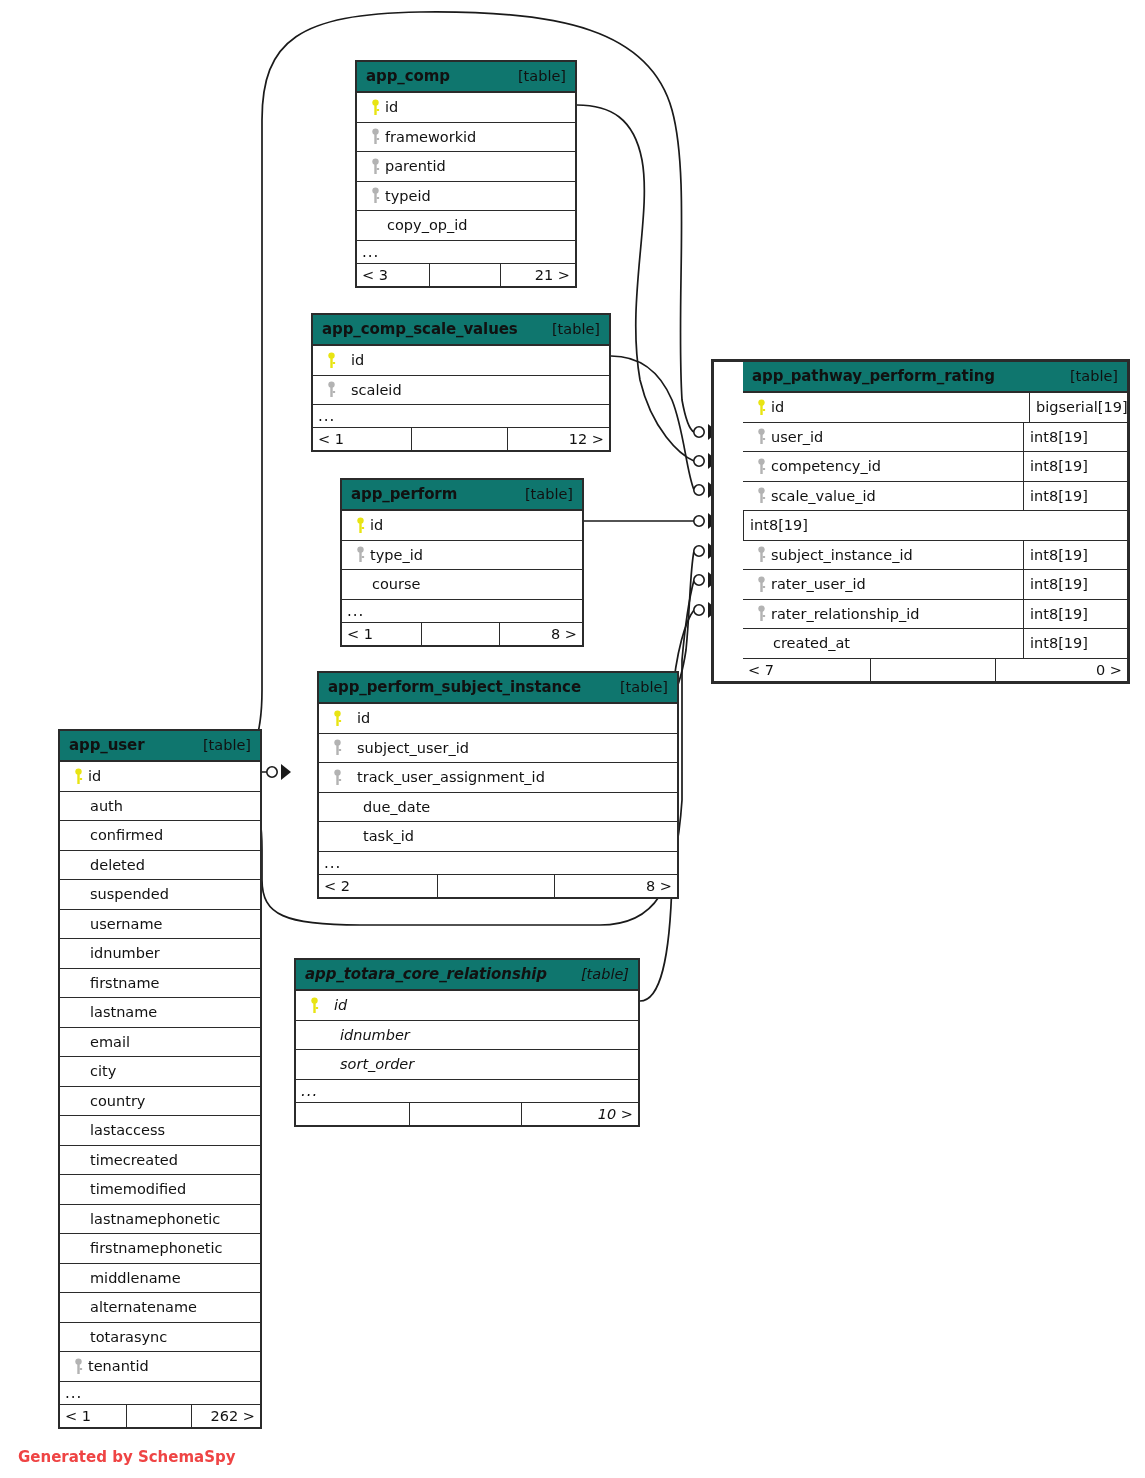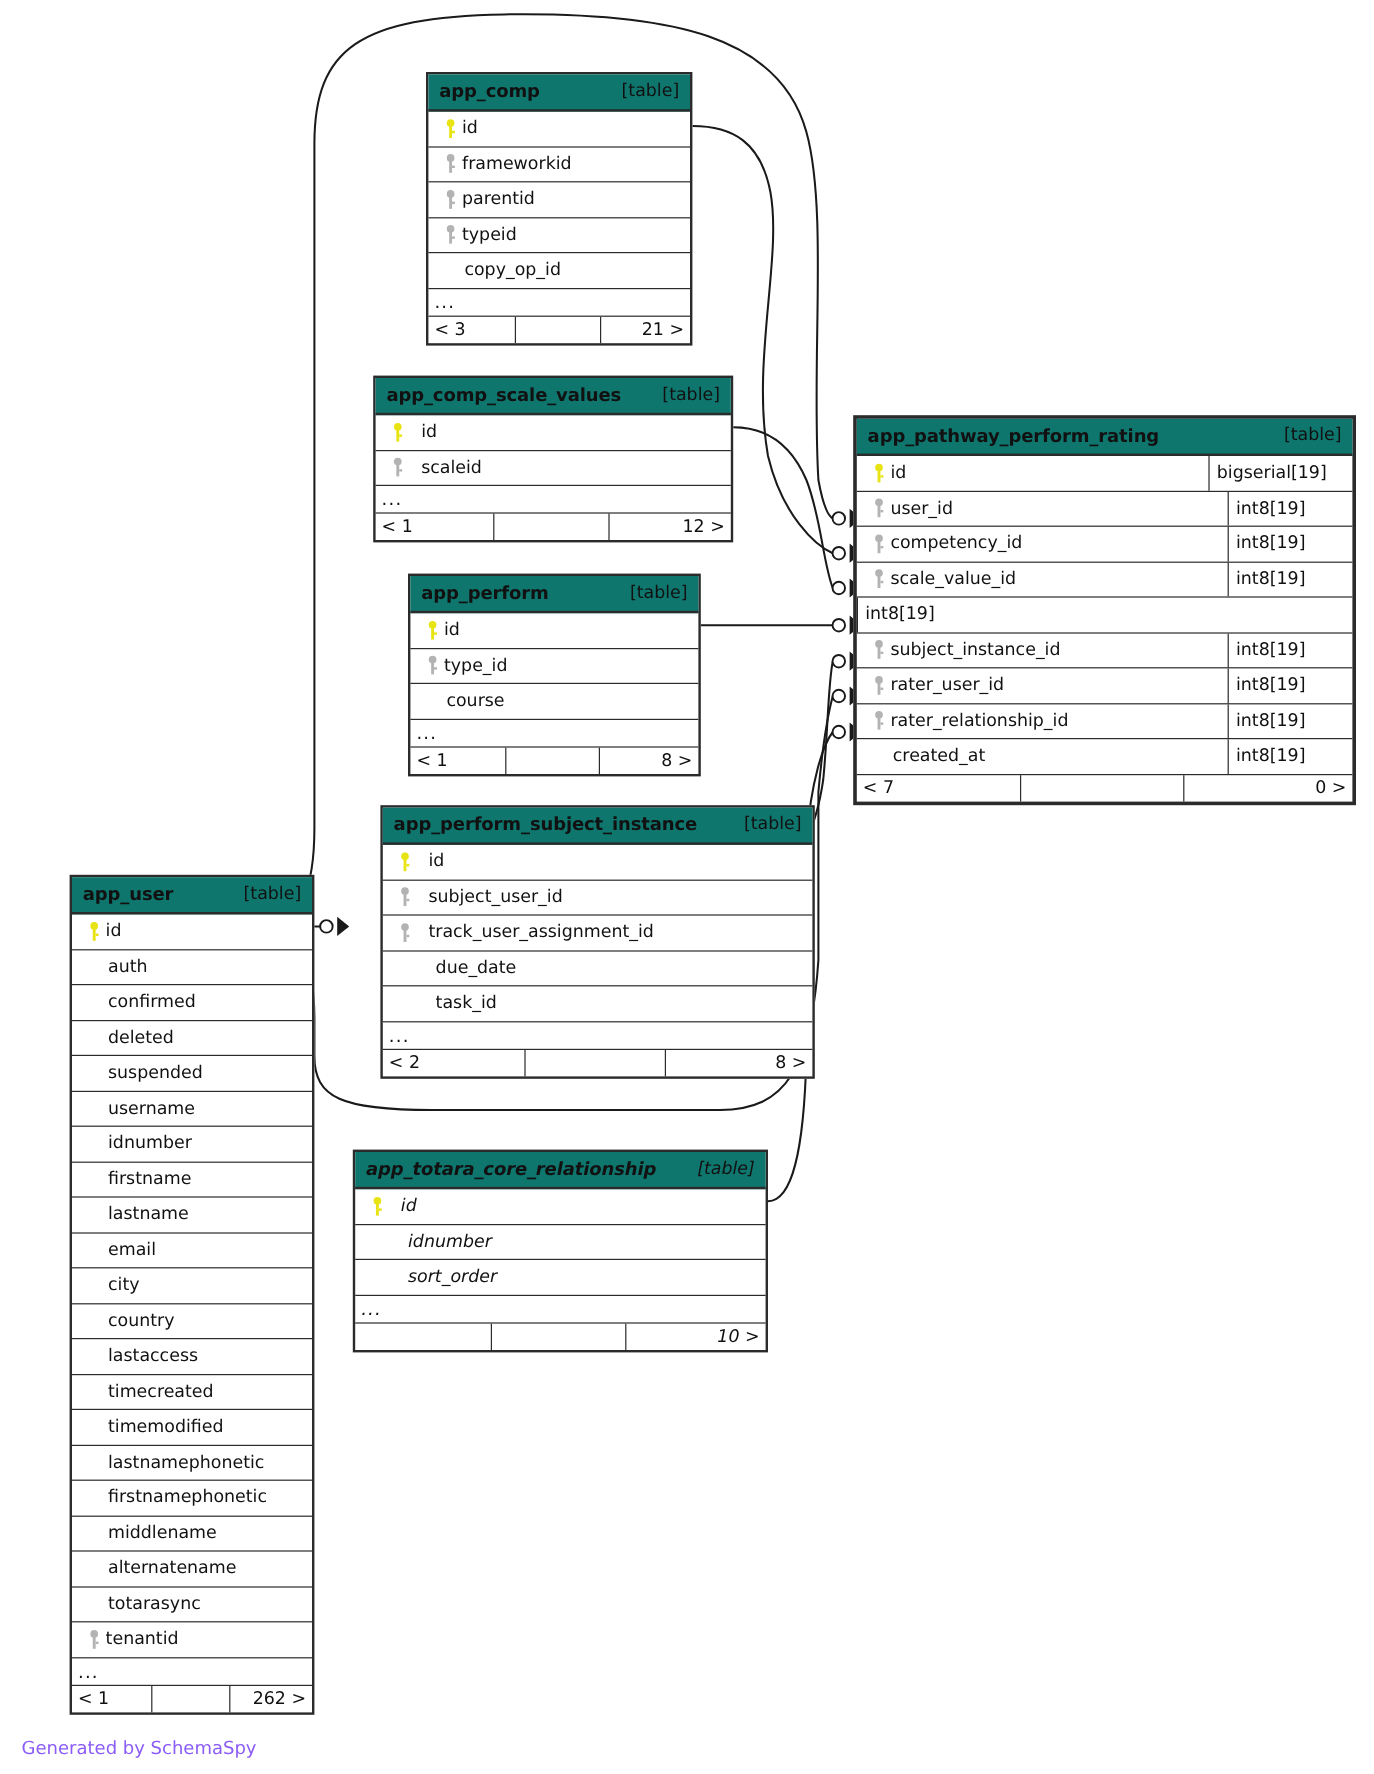--- a/index.html
+++ b/index.html
@@ -61,21 +61,21 @@
     font-size:14.5px;padding:0 5px;height:100%;
   }
   .foot-left{flex:0 0 33%;justify-content:flex-start;}
   .foot-mid{flex:0 0 33%;border-left:1px solid #2b2b2b;border-right:1px solid #2b2b2b;}
   .foot-right{flex:1 1 auto;justify-content:flex-end;}
 
   .keyicon{display:block;}
 
   .credit{
     position:absolute;left:18px;top:1448px;
-    font-size:15px;color:#8b5cf6;
+    font-size:15px;color:#ef4444;font-weight:bold;
   }
 </style>
 </head>
 <body>
 
 <svg id="edges" viewBox="0 0 1145 1478" xmlns="http://www.w3.org/2000/svg">
   <defs>
     <g id="endcap"></g>
   </defs>
   <g fill="none" stroke="#1a1a1a" stroke-width="1.7">
@@ -486,37 +486,37 @@
     </div>
   </div>
   <div class="ellip-row">...</div>
   <div class="foot-row">
     <div class="foot-cell foot-left">&lt; 1</div>
     <div class="foot-cell foot-mid"></div>
     <div class="foot-cell foot-right">262 &gt;</div>
   </div>
 </div>
 
-<div class="table-box" style="left:711px;top:346px;width:419px;border-width:3px;">
+<div class="table-box" style="left:711px;top:359px;width:419px;border-width:3px;padding-left:29px;">
   <div class="tbl-head">
     <span class="tbl-name">app_pathway_perform_rating</span>
     <span class="tbl-tag">[table]</span>
   </div>
   <div class="col-row">
     <div class="col-main">
       <span class="keyslot">
         <svg class="keyicon" width="9" height="17" viewBox="0 0 9 17">
             <circle cx="4.5" cy="3.6" r="3.2" fill="#e8e413"></circle>
             <rect x="3.3" y="5" width="2.4" height="11" fill="#e8e413"></rect>
             <rect x="5.7" y="10" width="2.4" height="2" fill="#e8e413"></rect>
           </svg>
       </span>
       <span class="col-label">id</span>
     </div>
-    <div class="col-type" style="width:120px;">bigserial[19]</div>
+    <div class="col-type" style="width:98px;">bigserial[19]</div>
   </div>
   <div class="col-row">
     <div class="col-main">
       <span class="keyslot">
         <svg class="keyicon" width="9" height="17" viewBox="0 0 9 17">
             <circle cx="4.5" cy="3.6" r="3.2" fill="#b3b3b3"></circle>
             <rect x="3.3" y="5" width="2.4" height="11" fill="#b3b3b3"></rect>
             <rect x="5.7" y="10" width="2.4" height="2" fill="#b3b3b3"></rect>
           </svg>
       </span>

